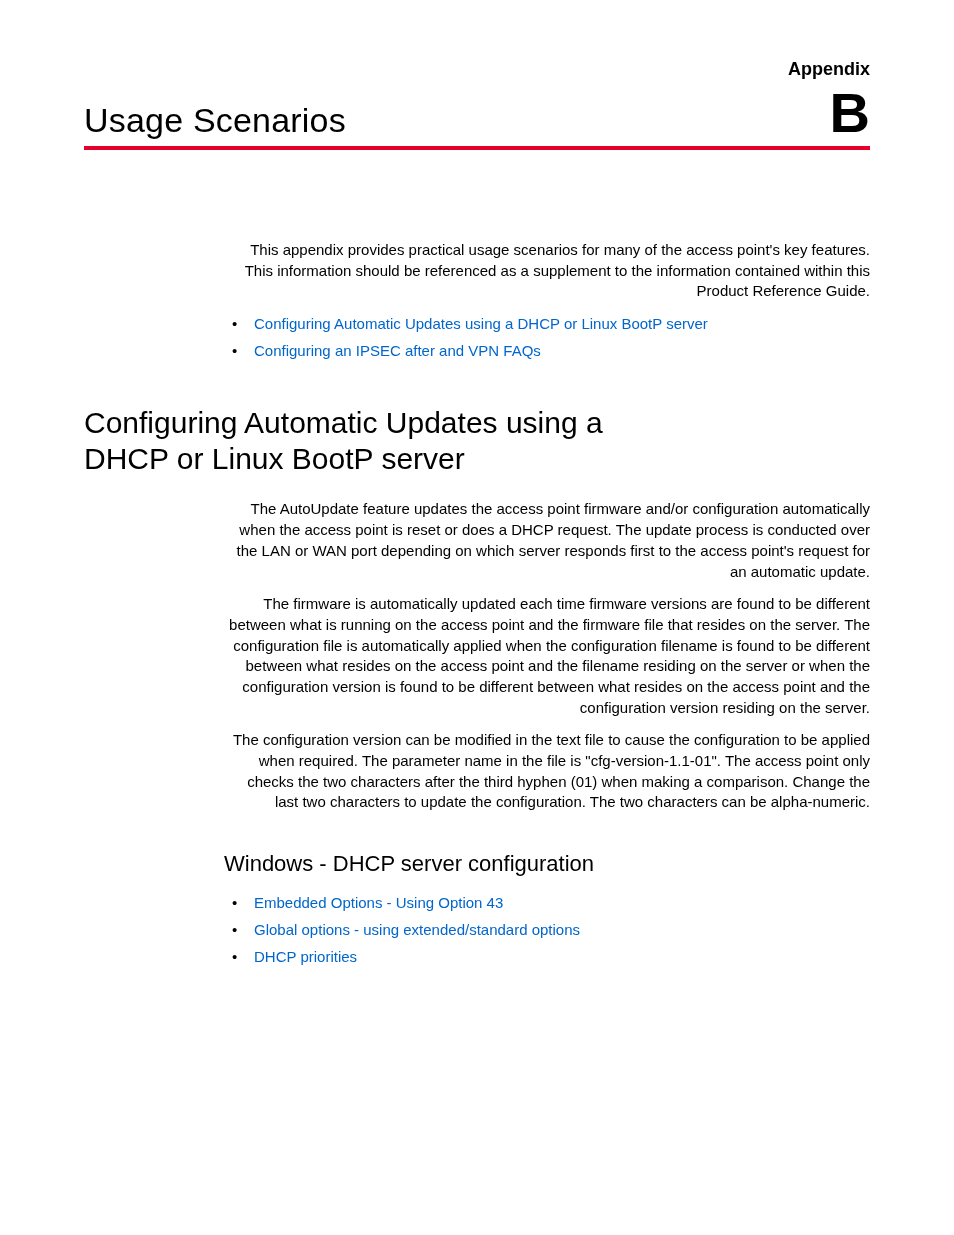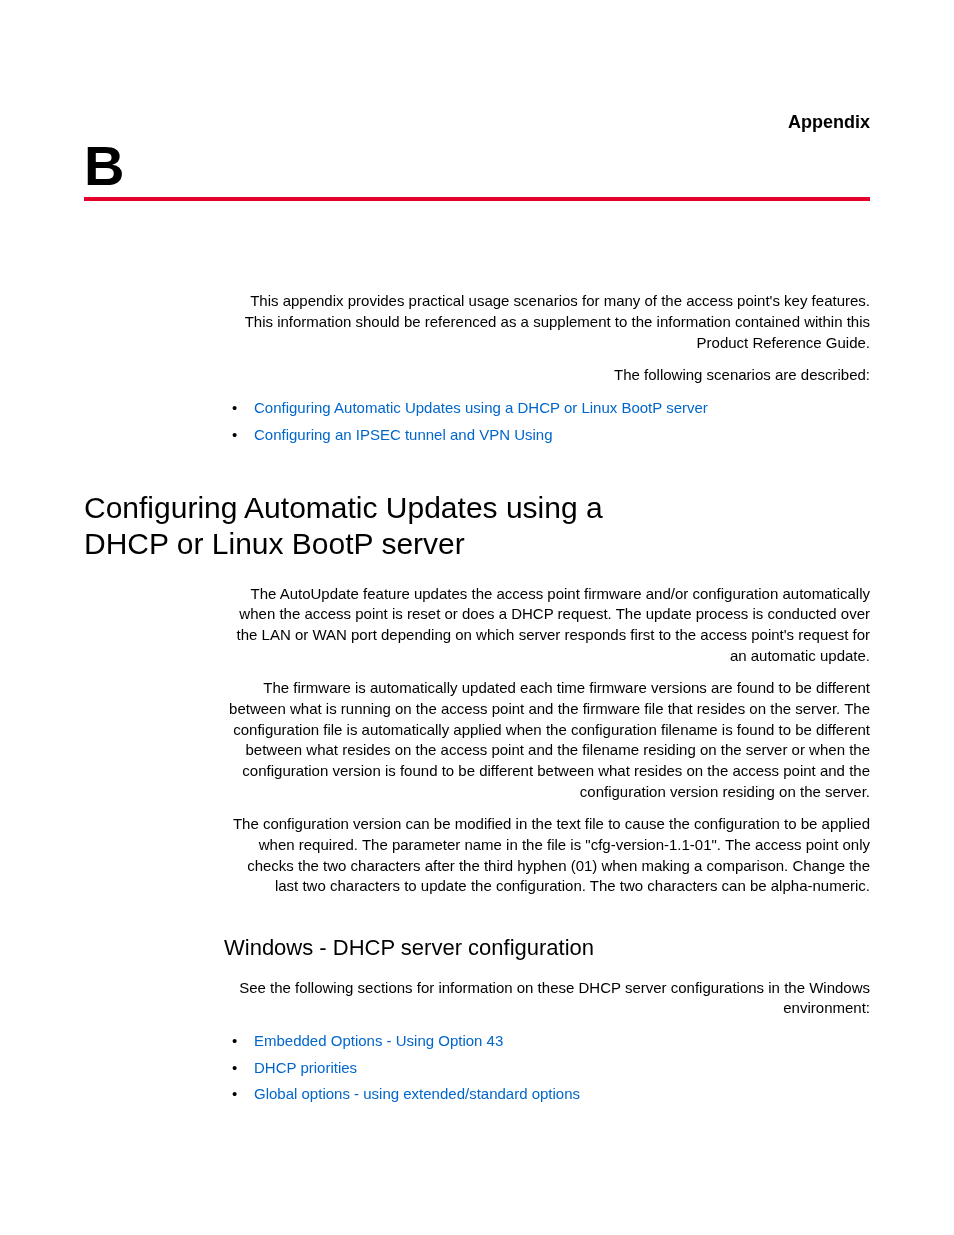--- a/index.html
+++ b/index.html
@@ -5,21 +5,21 @@
   * { box-sizing: border-box; margin: 0; padding: 0; }
   body {
     width: 954px;
     height: 1235px;
     background: #fff;
     font-family: Arial, Helvetica, sans-serif;
     color: #000;
     position: relative;
   }
   .page {
-    padding: 112px 84px 60px 84px;
+    padding: 59px 84px 60px 84px;
   }
   .header-right {
     text-align: right;
     margin-bottom: 8px;
   }
   .appendix-label {
     font-size: 18px;
     font-weight: bold;
     font-family: Arial, sans-serif;
   }
@@ -95,43 +95,42 @@
 </head>
 <body>
 
 <div class="page">
 
   <div class="header-right">
     <span class="appendix-label">Appendix</span>
   </div>
 
   <div class="title-row">
+    <h1 class="page-title">Usage Scenarios</h1>
     <div class="appendix-letter">B</div>
   </div>
 
   <hr class="red-rule">
 
   <div class="body-block">
     <p>This appendix provides practical usage scenarios for many of the access point's key features. This information should be referenced as a supplement to the information contained within this Product Reference Guide.</p>
-    <p>The following scenarios are described:</p>
     <ul>
       <li><span class="link">Configuring Automatic Updates using a DHCP or Linux BootP server</span></li>
-      <li><span class="link">Configuring an IPSEC tunnel and VPN Using</span></li>
+      <li><span class="link">Configuring an IPSEC after and VPN FAQs</span></li>
     </ul>
   </div>
 
   <h2 class="section-heading" style="max-width:560px;">Configuring Automatic Updates using a DHCP or Linux BootP server</h2>
 
   <div class="body-block">
     <p>The AutoUpdate feature updates the access point firmware and/or configuration automatically when the access point is reset or does a DHCP request. The update process is conducted over the LAN or WAN port depending on which server responds first to the access point's request for an automatic update.</p>
     <p>The firmware is automatically updated each time firmware versions are found to be different between what is running on the access point and the firmware file that resides on the server. The configuration file is automatically applied when the configuration filename is found to be different between what resides on the access point and the filename residing on the server or when the configuration version is found to be different between what resides on the access point and the configuration version residing on the server.</p>
     <p>The configuration version can be modified in the text file to cause the configuration to be applied when required. The parameter name in the file is "cfg-version-1.1-01". The access point only checks the two characters after the third hyphen (01) when making a comparison. Change the last two characters to update the configuration. The two characters can be alpha-numeric.</p>
 
     <h3 class="sub-heading">Windows - DHCP server configuration</h3>
-    <p>See the following sections for information on these DHCP server configurations in the Windows environment:</p>
     <ul>
       <li><span class="link">Embedded Options - Using Option 43</span></li>
+      <li><span class="link">Global options - using extended/standard options</span></li>
       <li><span class="link">DHCP priorities</span></li>
-      <li><span class="link">Global options - using extended/standard options</span></li>
     </ul>
   </div>
 
 </div>
 
 </body></html>

